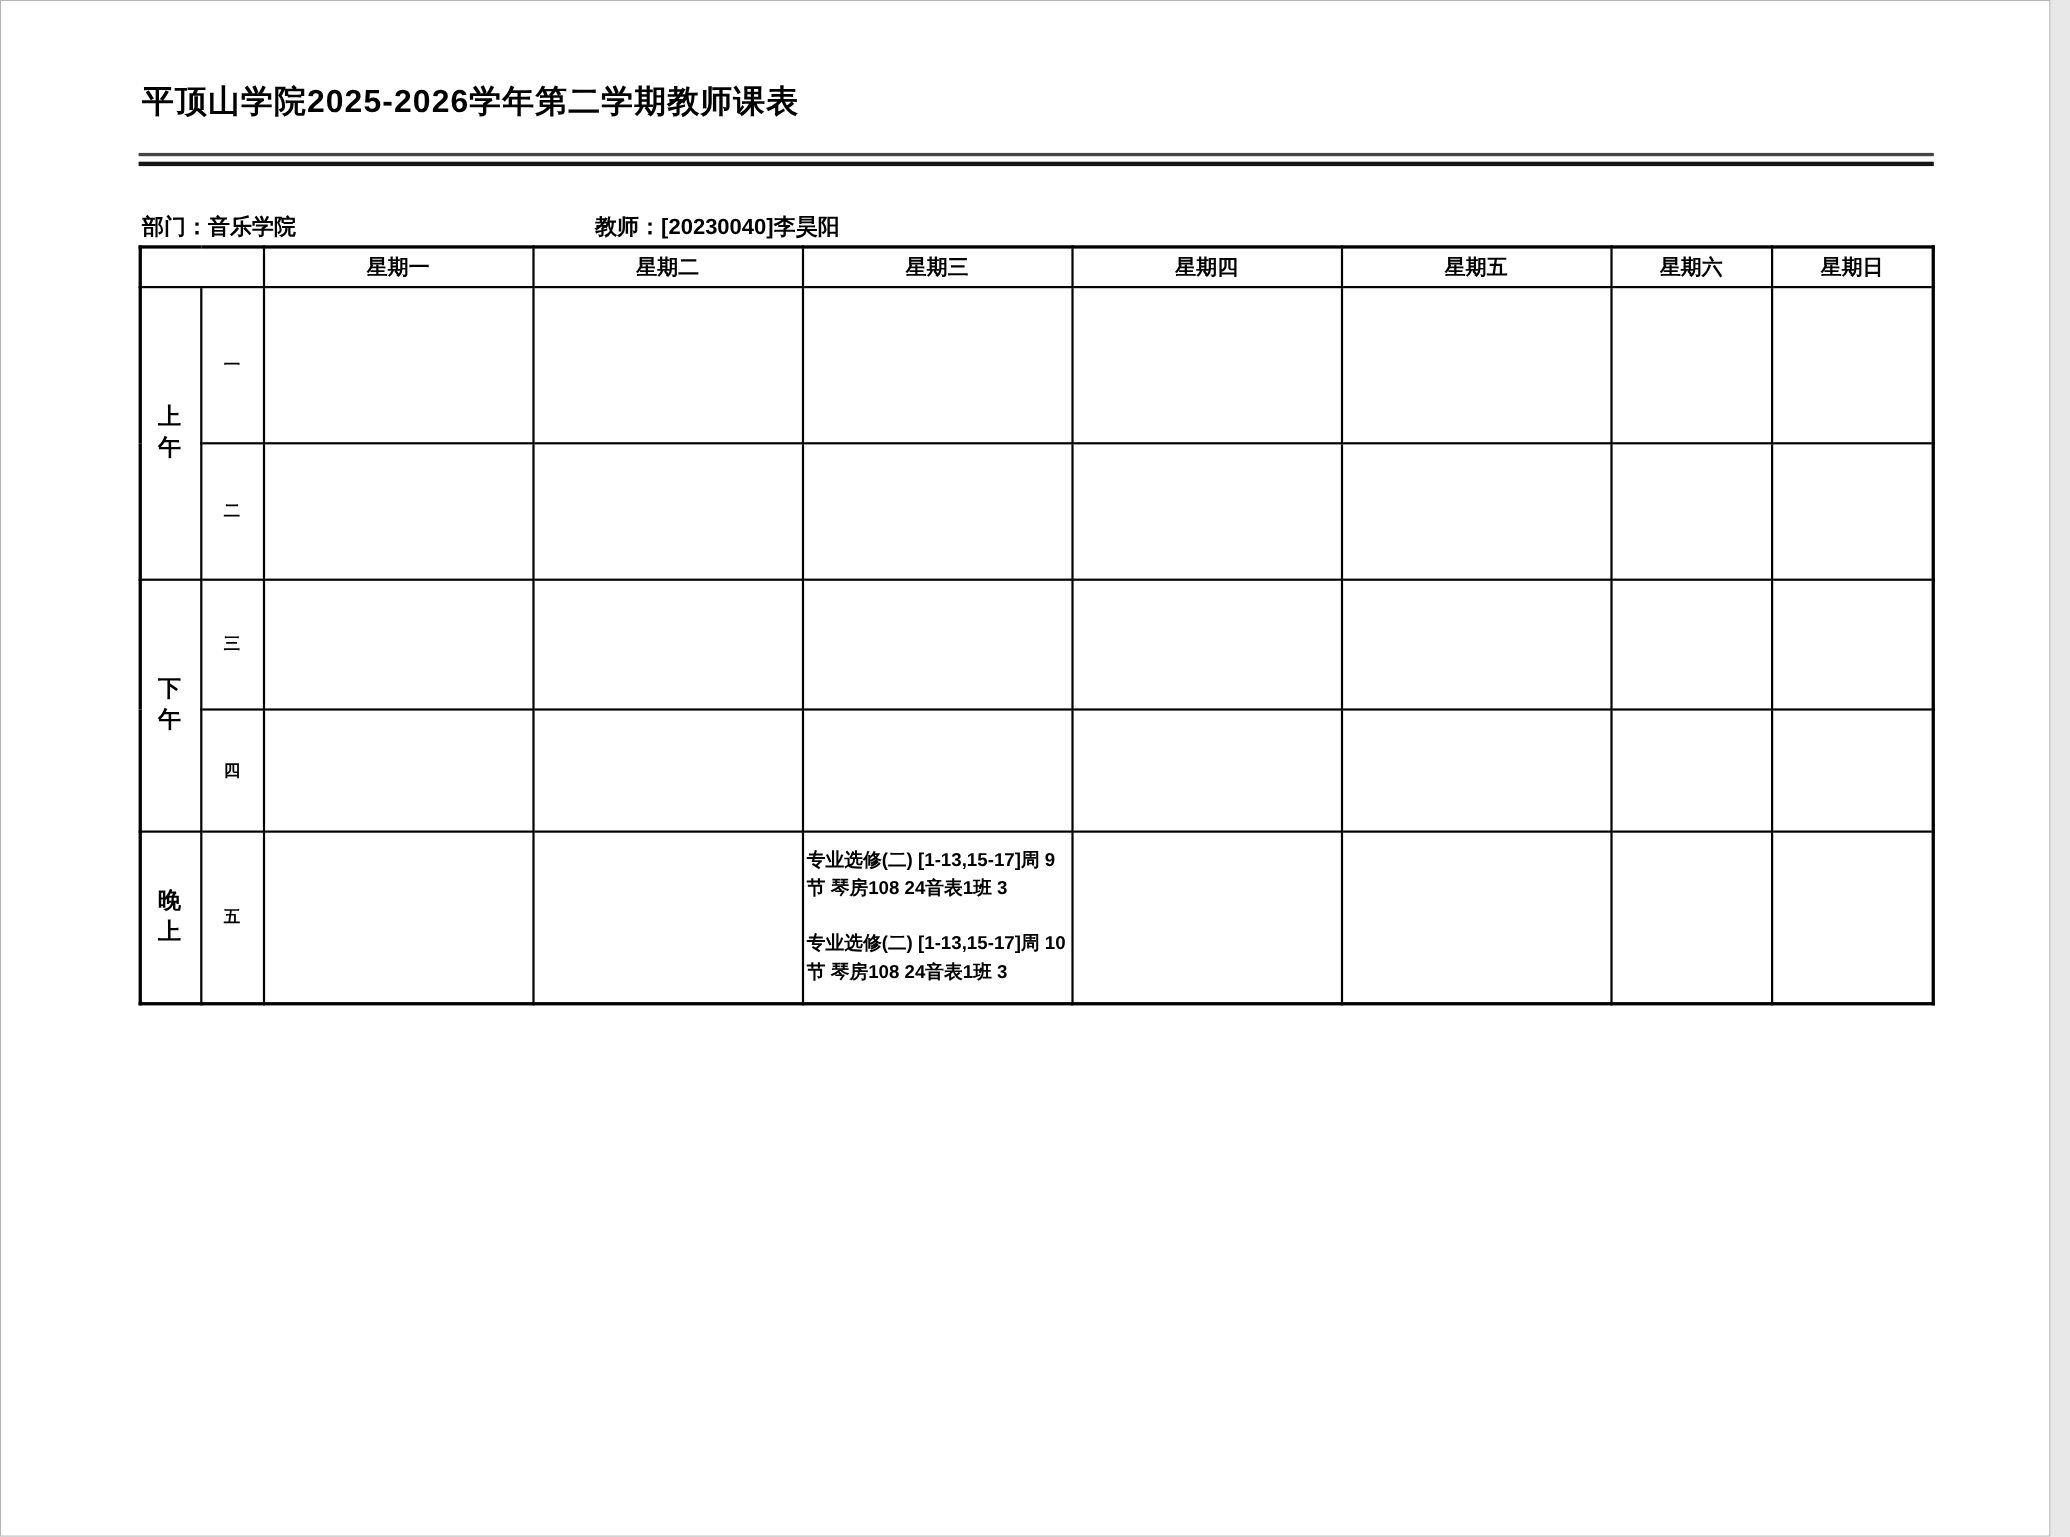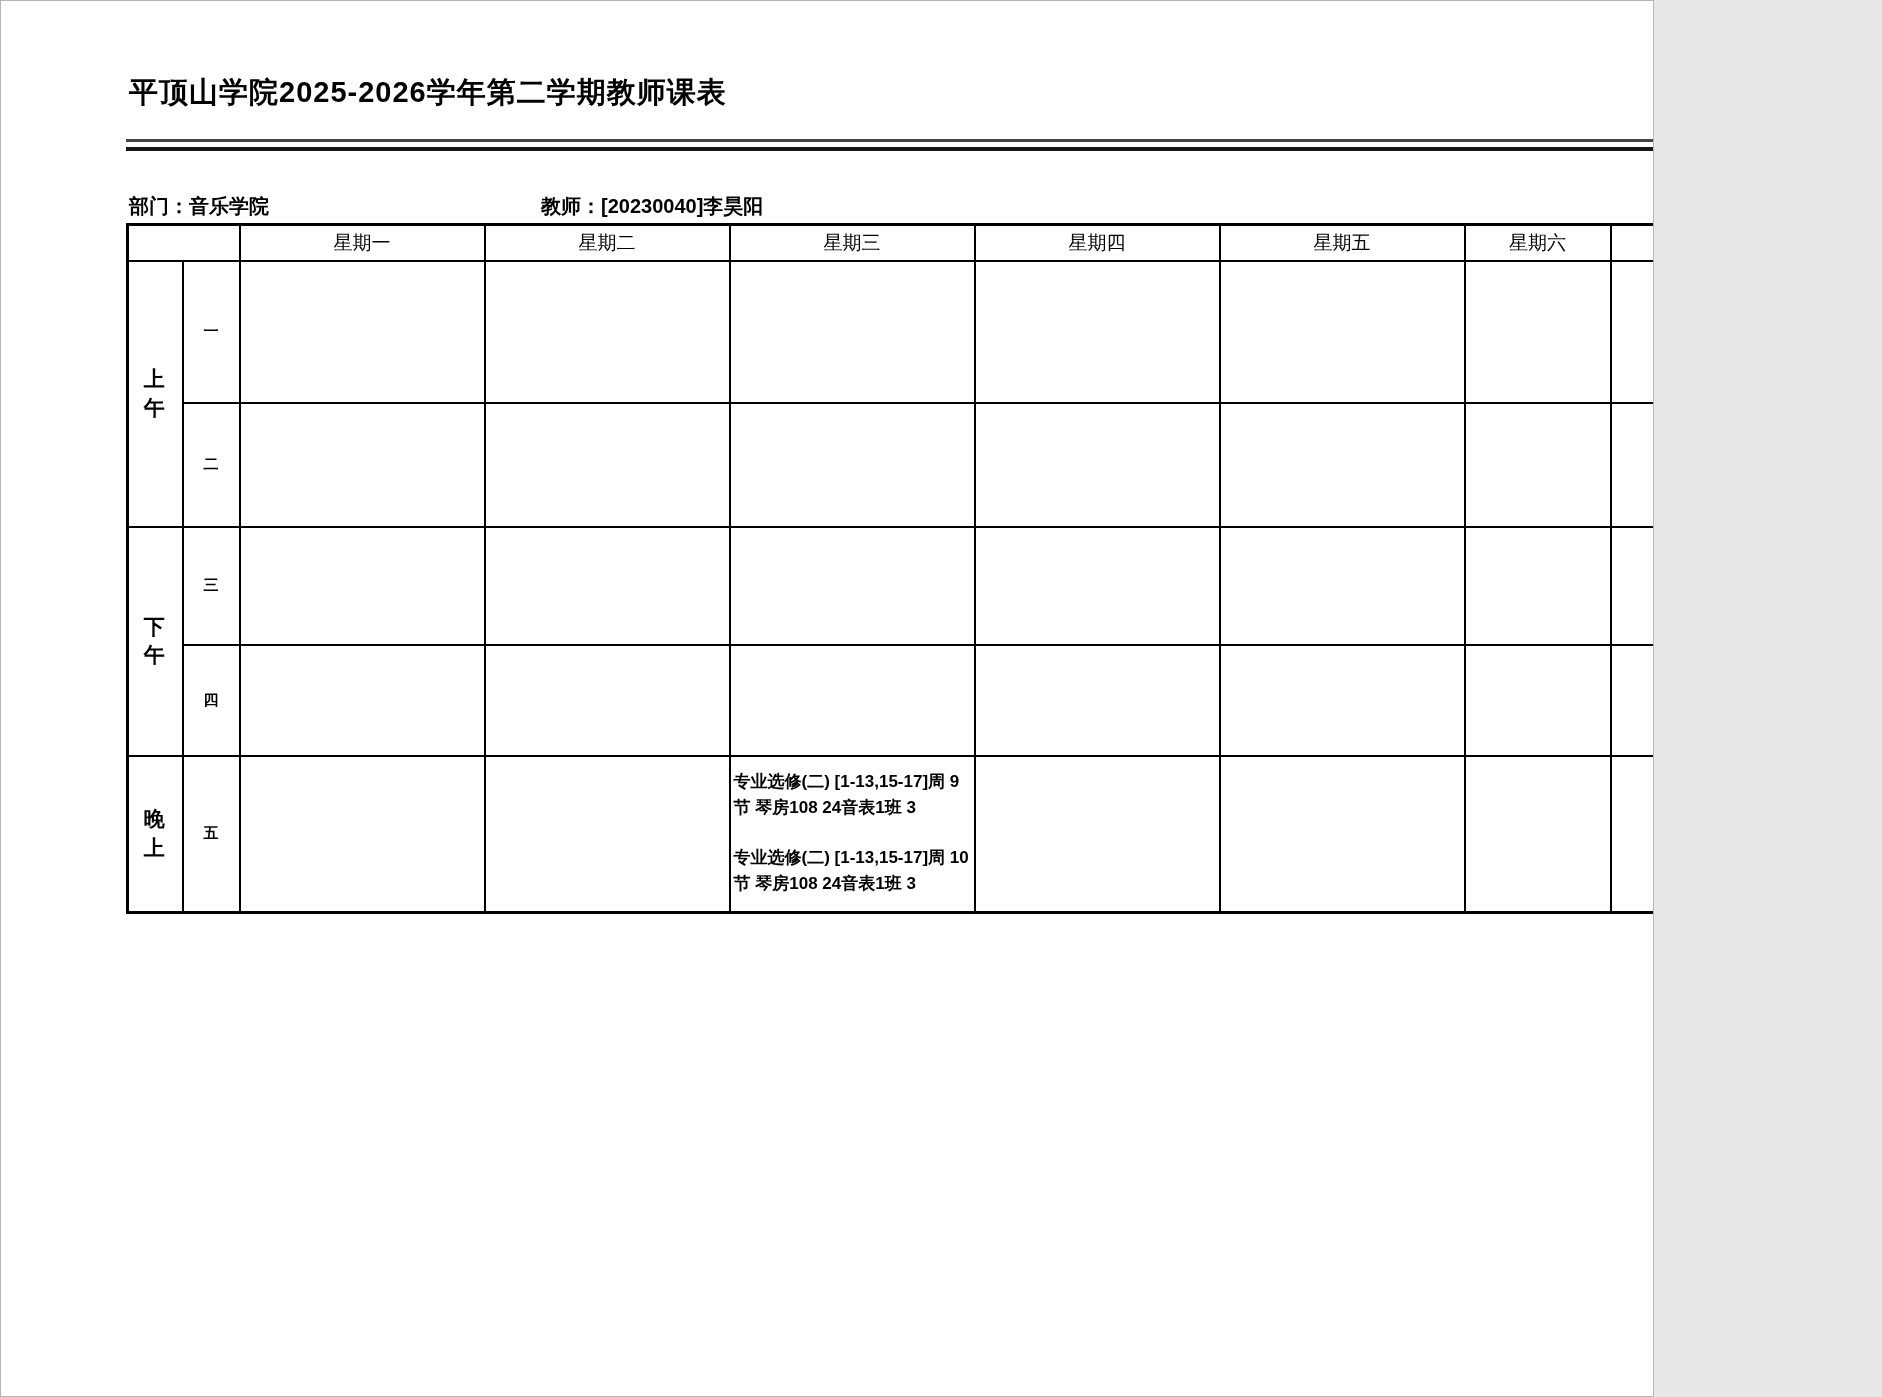--- a/index.html
+++ b/index.html
@@ -1,18 +1,18 @@
 <!DOCTYPE html>
 <html><head>
 <meta charset="utf-8">
 <style>
   html, body { margin: 0; padding: 0; background: #e8e8e8; }
   .page {
     position: relative;
-    width: 1654px;
+    width: 1864px;
     height: 1397px;
     background: #ffffff;
     border: 1px solid #b5b5b5;
     box-sizing: border-box;
     font-family: "Liberation Sans", "DejaVu Sans", sans-serif;
     color: #000;
     overflow: hidden;
   }
   .doc-title {
     position: absolute;
@@ -62,21 +62,21 @@
   }
   tr.r-head   { height: 36px; }
   tr.r-p1     { height: 142px; }
   tr.r-p2     { height: 124px; }
   tr.r-p3     { height: 118px; }
   tr.r-p4     { height: 111px; }
   tr.r-p5     { height: 157px; }
 
   th.day-head {
     font-size: 19px;
-    font-weight: normal;
+    font-weight: bold;
     text-align: center;
     vertical-align: middle;
   }
   td.section-cell {
     text-align: center;
     vertical-align: middle;
   }
   .vlabel {
     display: block;
     width: 1.1em;

